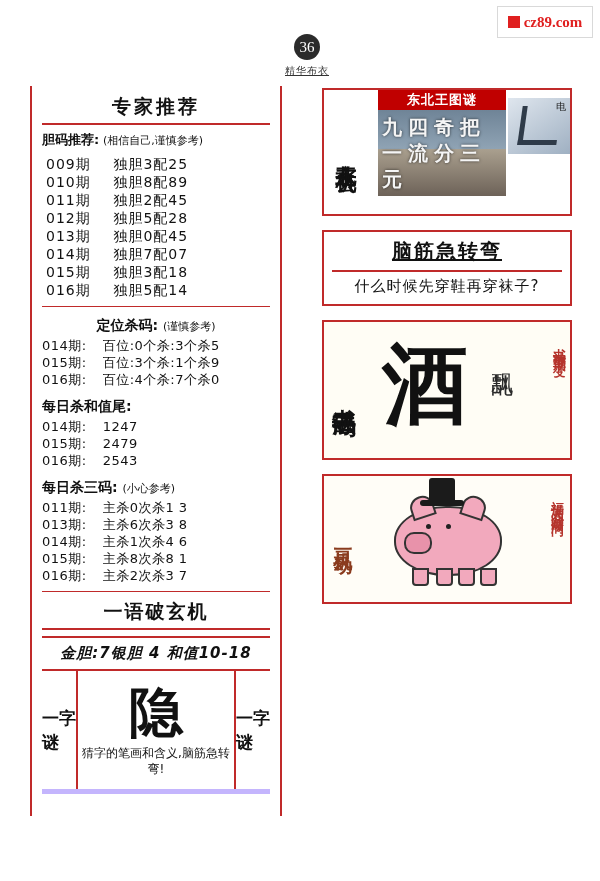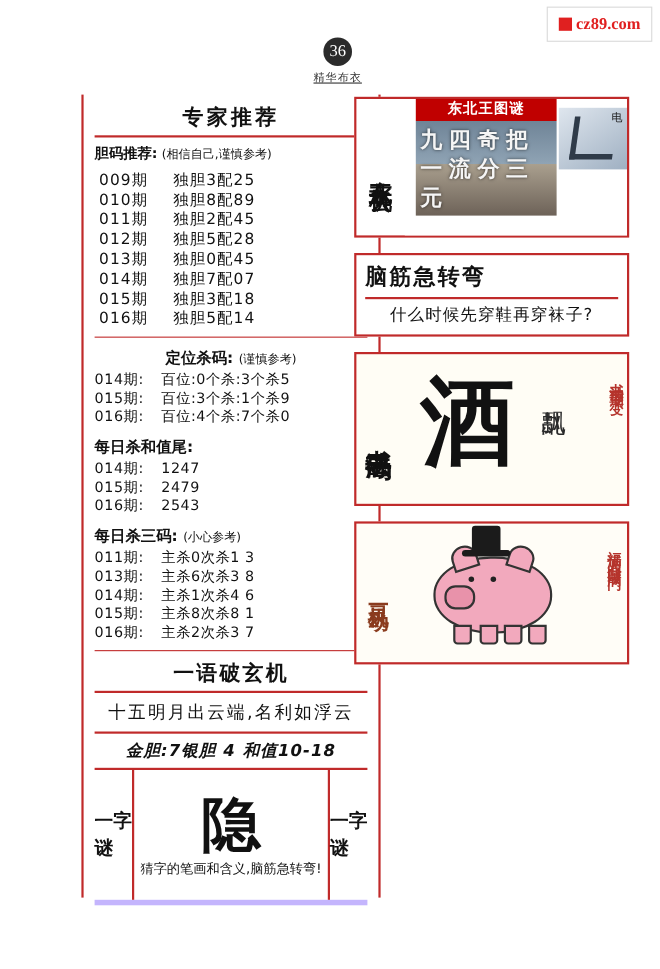--- a/index.html
+++ b/index.html
@@ -70,27 +70,26 @@
     letter-spacing: 1px;
     white-space: nowrap;
     text-decoration: underline;
   }
 
   
   #left-col {
     position: absolute;
     left: 30px;
     top: 86px;
-    width: 272px;
+    width: 252px;
     height: 730px;
     border-left: 2px solid #c02a2a;
     border-right: 2px solid #c02a2a;
     box-sizing: border-box;
     padding: 4px 10px 0 10px;
-    margin-left: 44px;
   }
   .sec-title {
     text-align: center;
     font-size: 19px;
     font-weight: bold;
     letter-spacing: 3px;
     margin: 4px 0 2px 0;
     font-family: "DejaVu Sans", sans-serif;
   }
   .hr-red {
@@ -356,24 +355,25 @@
   }
 
   
   #panel-naojin {
     height: 76px;
     border: 2px solid #c02a2a;
     background: #fff;
     padding: 6px 8px;
   }
   #naojin-title {
-    text-align: left;
+    text-align: center;
     font-size: 20px;
     font-weight: bold;
     letter-spacing: 2px;
+    text-decoration: underline;
   }
   #naojin-rule {
     height: 2px;
     background: #c02a2a;
     margin: 5px 0;
   }
   #naojin-q {
     font-size: 15px;
     letter-spacing: 1px;
     text-align: center;
@@ -670,21 +670,20 @@
     <div class="row-sm">
       <span class="per">016期:</span>
       <span>主杀2次杀3 7</span>
     </div>
   </div>
 
   <div class="mid-rule"></div>
 
   <div id="oneword-title">一语破玄机</div>
   <div class="hr-red"></div>
-  <div id="oneword-line">十五明月出云端,名利如浮云</div>
   <div class="hr-red"></div>
   <div id="gold-line">金胆:7银胆 4 和值10-18</div>
 
   <div id="riddle">
     <div class="side">一字谜</div>
     <div class="vline"></div>
     <div class="mid">
       <div class="big-char">隐</div>
       <div class="hint">猜字的笔画和含义,脑筋急转弯!</div>
     </div>

